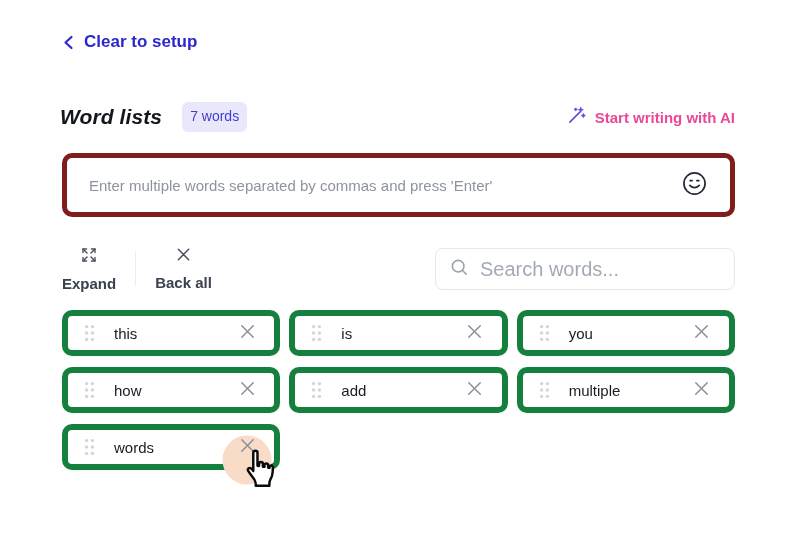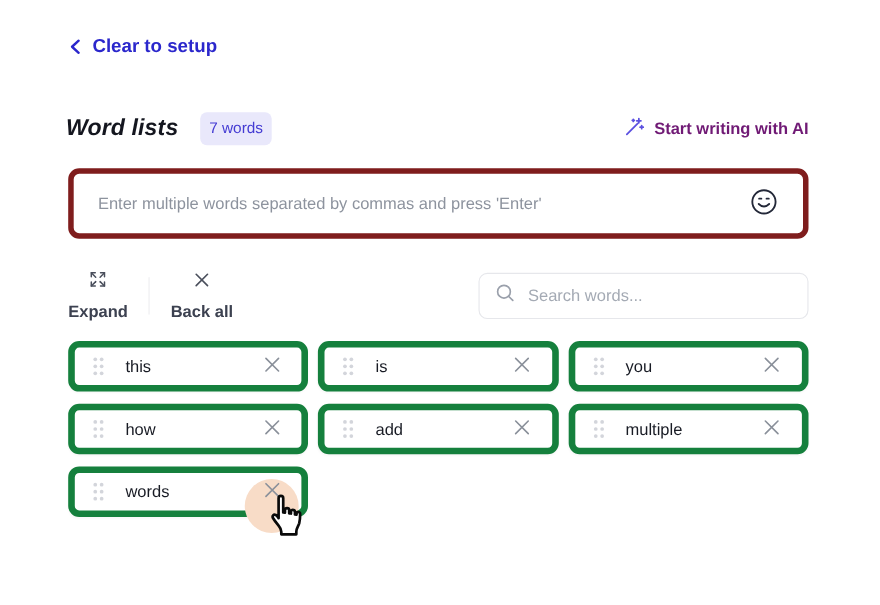--- a/index.html
+++ b/index.html
@@ -10,41 +10,41 @@
   .back-link { position:absolute; left:62px; top:32px; display:inline-flex; align-items:center; gap:9px;
     color:#2b27cc; font-weight:700; font-size:17px; text-decoration:none; cursor:pointer; }
   .back-link svg { display:block; }
 
   
   .title-row { position:absolute; left:60px; top:101px; width:675px; height:32px;
     display:flex; align-items:center; }
   .page-title { font-size:21px; font-weight:700; color:#14161f; letter-spacing:0.1px;font-style:italic; }
   .badge { margin-left:20px; background:#e9e8fb; color:#443bd3; font-size:14px;
     padding:6px 8px; border-radius:6px; line-height:1.25; }
-  .ai-link { margin-left:auto; display:flex; align-items:center; gap:9px; color:#701a75;
+  .ai-link { margin-left:auto; display:flex; align-items:center; gap:9px; color:#ec4899;
     font-weight:700; font-size:15px; cursor:pointer; }
 
   
   .word-input { position:absolute; left:62px; top:153px; width:673px; height:64px;
     border:5px solid #7f1d1d; border-radius:10px; background:#fff;
     display:flex; align-items:center; padding:0 22px; }
   .word-input input { flex:1; border:none; outline:none; font-size:15px; color:#1b1e27;
     font-family:"Liberation Sans", sans-serif; background:transparent; }
   .word-input input::placeholder { color:#8d939e; }
   .emoji-btn { background:none; border:none; cursor:pointer; display:flex; padding:0; margin-left:12px; }
 
   
   .toolbar { position:absolute; left:62px; top:248px; width:673px; height:42px;
     display:flex; align-items:center; }
   .tool-btn { background:none; border:none; display:flex; align-items:center; gap:9px;
     font-family:"Liberation Sans", sans-serif; font-weight:700; font-size:15px; color:#3c4150; cursor:pointer;flex-direction:column; }
   .toolbar-divider { width:1px; height:34px; background:#ededf0; margin:0 19px; }
   .search-box { margin-left:auto; width:300px; height:42px; border:1px solid #e6e7eb; border-radius:8px;
     background:#fff; display:flex; align-items:center; padding:0 14px; gap:11px; }
-  .search-box input { flex:1; border:none; outline:none; font-size:15px; color:#ec4899;
+  .search-box input { flex:1; border:none; outline:none; font-size:20px; color:#ec4899;
     font-family:"Liberation Sans", sans-serif; background:transparent; }
   .search-box input::placeholder { color:#a4aab4; }
 
   
   .chips-grid { position:absolute; left:62px; top:310px; width:673px;
     display:grid; grid-template-columns:repeat(3, 1fr); column-gap:9px; row-gap:11px; }
   .chip { position:relative; display:flex; align-items:center; height:46px;
     border:6px solid #15803d; border-radius:10px; background:#fff; padding:0 16px;
     box-shadow:0 1px 2px rgba(20,22,35,0.03); }
   .handle { margin-right:19px; cursor:grab; display:flex; }

